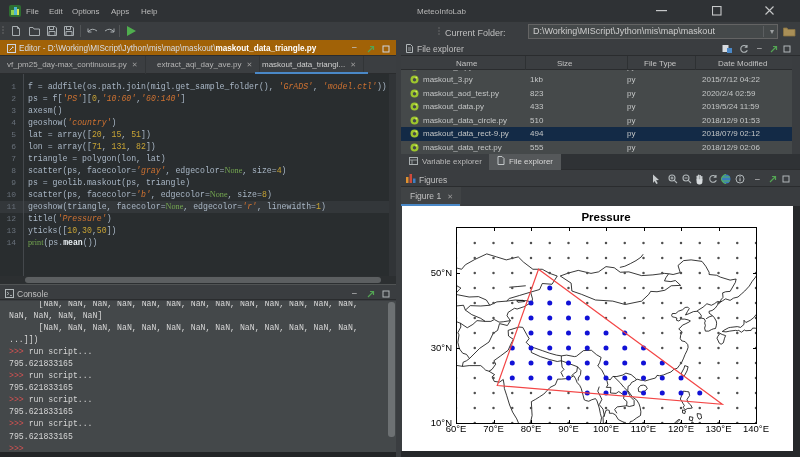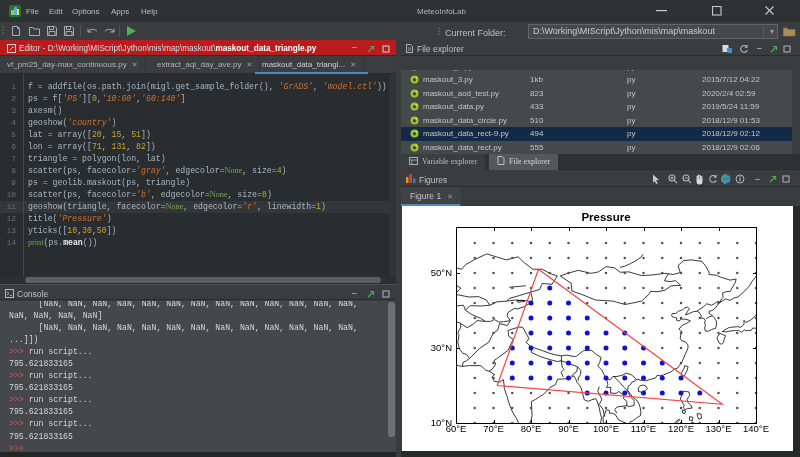--- a/index.html
+++ b/index.html
@@ -4,21 +4,21 @@
 html,body{width:800px;height:457px;overflow:hidden;background:#3a3d40;font-family:"Liberation Sans",sans-serif;}
 #win{position:absolute;left:0;top:0;width:696px;height:457px;background:#3a3d40;}
 .abs{position:absolute;}
 #menubar{left:0;top:0;width:800px;height:22px;background:#2f3235;border-bottom:1px solid #303335;color:#bbbbbb;font-size:8px;}
 #menubar span.mi{position:absolute;top:7px;}
 #title{position:absolute;left:417px;top:7px;color:#b6b6b6;}
 #toolbar{left:0;top:22px;width:800px;height:18px;background:#3a3d40;}
 #cfl{position:absolute;left:445px;top:6px;font-size:9px;color:#bfbfbf;}
 #combo{position:absolute;left:528px;top:2px;width:250px;height:15px;background:#45494a;border:1px solid #646464;color:#cccccc;font-size:9px;line-height:13px;padding-left:4px;}
 #combo .chev{position:absolute;right:3px;top:0px;color:#9da0a2;font-size:8px;}
-.ehdr{background:#b91c1c;color:#d6dce6;font-size:8.2px;}
+.ehdr{background:#a16207;color:#d6dce6;font-size:8.2px;}
 .phdr{background:#3a3d40;color:#c0c0c0;font-size:8.5px;}
 .hic{position:absolute;top:4px;}
 #edhdr{left:0;top:40px;width:396px;height:16px;border-bottom:1px solid #2a2c2e;}
 #tabbar{left:0;top:56px;width:396px;height:18px;background:#3b3e41;border-bottom:1px solid #2a2c2e;color:#b4b4b4;font-size:8px;}
 .tab{position:absolute;top:0;height:18px;line-height:18px;padding:0 7px;border-right:1px solid #323537;}
 .tabx{color:#9a9a9a;margin-left:5px;font-size:7px;}
 #edcode{left:0;top:74px;width:396px;height:202px;background:#292d2f;overflow:hidden;}
 #gut{position:absolute;left:0;top:7px;width:16px;color:#68707a;font:8px "Liberation Mono",monospace;line-height:12px;text-align:right;}
 #gutline{position:absolute;left:23px;top:0;width:1px;height:202px;background:#44484c;}
 #lines{position:absolute;left:28px;top:7px;font:8.2px "Liberation Mono",monospace;line-height:12px;color:#a9b7c6;white-space:pre;}
@@ -37,21 +37,21 @@
 #thead{left:401px;top:56px;width:391px;height:14px;background:#3b3e41;border-bottom:1px solid #2a2c2e;color:#c2c2c2;font-size:8px;}
 #thead span{position:absolute;top:3px;}
 .csep{position:absolute;top:0;width:1px;height:14px;background:#2e3133;}
 #tbody{left:401px;top:70px;width:391px;height:83.5px;overflow:hidden;color:#c4c6c6;font-size:8px;background:#45494a;}
 .fr{position:relative;height:13.5px;line-height:13.5px;}
 .fr.sel{background:#132a46;}
 .c1{position:absolute;left:9px;display:flex;align-items:center;gap:4px;height:13.5px;}
 .c1 svg{flex:0 0 auto;}
 .c2{position:absolute;left:129px;} .c3{position:absolute;left:226px;} .c4{position:absolute;left:301px;}
 #fetabs{left:401px;top:153.5px;width:399px;height:16.5px;background:#2f3235;border-bottom:1px solid #2a2c2e;font-size:8px;color:#b9b9b9;}
-.ftab{position:absolute;top:0;height:16.5px;line-height:16.5px;padding:0 8px;font-family:Liberation Serif, serif;}
+.ftab{position:absolute;top:0;height:16.5px;line-height:16.5px;padding:0 8px;}
 #fighdr{left:401px;top:170px;width:399px;height:17px;border-bottom:1px solid #2a2c2e;}
 #figtabs{left:401px;top:187px;width:399px;height:19px;background:#393c3f;color:#c0c0c0;font-size:8.5px;}
 #figtab1{position:absolute;left:0;top:0;height:19px;line-height:19px;padding:0 8px 0 9px;background:#404345;}
 #figul{position:absolute;left:0;top:16.5px;width:59px;height:2.5px;background:#4a88c7;}
 #plot{left:402px;top:206px;width:391px;height:245px;background:#fff;}
 #plotright{left:793px;top:206px;width:7px;height:251px;background:#26282a;}
 #plotbot{left:401px;top:451px;width:392px;height:6px;background:#26282a;}
 .icg{stroke:#a7adb0;fill:none;stroke-width:1;}
 </style></head><body>
 <div id="win">
@@ -202,20 +202,29 @@
         <path d="M8,3 A3.4,3.4 0 1 0 8.3,6.2 M8,1 v2.3 h-2.3" fill="none" stroke="#b0b6b8" stroke-width="1.1"></path>
       </svg>
 <span style="position:absolute;left:356px;top:3px;color:#c9c9c9">–</span>
 <svg class="hic" style="left:369px;top:5px" width="8" height="8" viewBox="0 0 8 8">
         <path d="M1,7 L6,2 M3,1.5 h3.5 v3.5" stroke="#53a553" stroke-width="1.2" fill="none"></path>
       </svg>
 <svg class="hic" style="left:382px;top:4.5px" width="8" height="8" viewBox="0 0 8 8">
         <rect x="1" y="1" width="6" height="6" fill="none" stroke="#b0b6b8" stroke-width="1"></rect>
       </svg>
 </div>
+<div class="abs" id="thead">
+      <span style="left:55px">Name</span>
+      <span style="left:156px">Size</span>
+      <span style="left:243px">File Type</span>
+      <span style="left:317px">Date Modified</span>
+<div class="csep" style="left:124px"></div>
+      <div class="csep" style="left:226px"></div>
+      <div class="csep" style="left:294px"></div>
+    </div>
 <div class="abs" id="tbody">
       <div style="position:relative;top:-10.5px">
         <div class="fr">
           <span class="c1">
             <svg width="9" height="9" viewBox="0 0 9 9">
               <circle cx="4.5" cy="4.5" r="4" fill="#9dc62d"></circle>
               <circle cx="4.5" cy="4.7" r="1.7" fill="#45494a"></circle>
               <circle cx="6.2" cy="2.6" r="0.9" fill="#d8e86a"></circle>
             </svg>
             <span>maskout_2.py</span>
@@ -280,21 +289,21 @@
           <span class="c1">
             <svg width="9" height="9" viewBox="0 0 9 9">
               <circle cx="4.5" cy="4.5" r="4" fill="#9dc62d"></circle>
               <circle cx="4.5" cy="4.7" r="1.7" fill="#45494a"></circle>
               <circle cx="6.2" cy="2.6" r="0.9" fill="#d8e86a"></circle>
             </svg>
             <span>maskout_data_rect-9.py</span>
           </span>
           <span class="c2">494</span>
           <span class="c3">py</span>
-          <span class="c4">2018/12/9 02:12</span>
+          <span class="c4">2018/07/9 02:12</span>
         </div>
         <div class="fr">
           <span class="c1">
             <svg width="9" height="9" viewBox="0 0 9 9">
               <circle cx="4.5" cy="4.5" r="4" fill="#9dc62d"></circle>
               <circle cx="4.5" cy="4.7" r="1.7" fill="#45494a"></circle>
               <circle cx="6.2" cy="2.6" r="0.9" fill="#d8e86a"></circle>
             </svg>
             <span>maskout_data_rect.py</span>
           </span>

